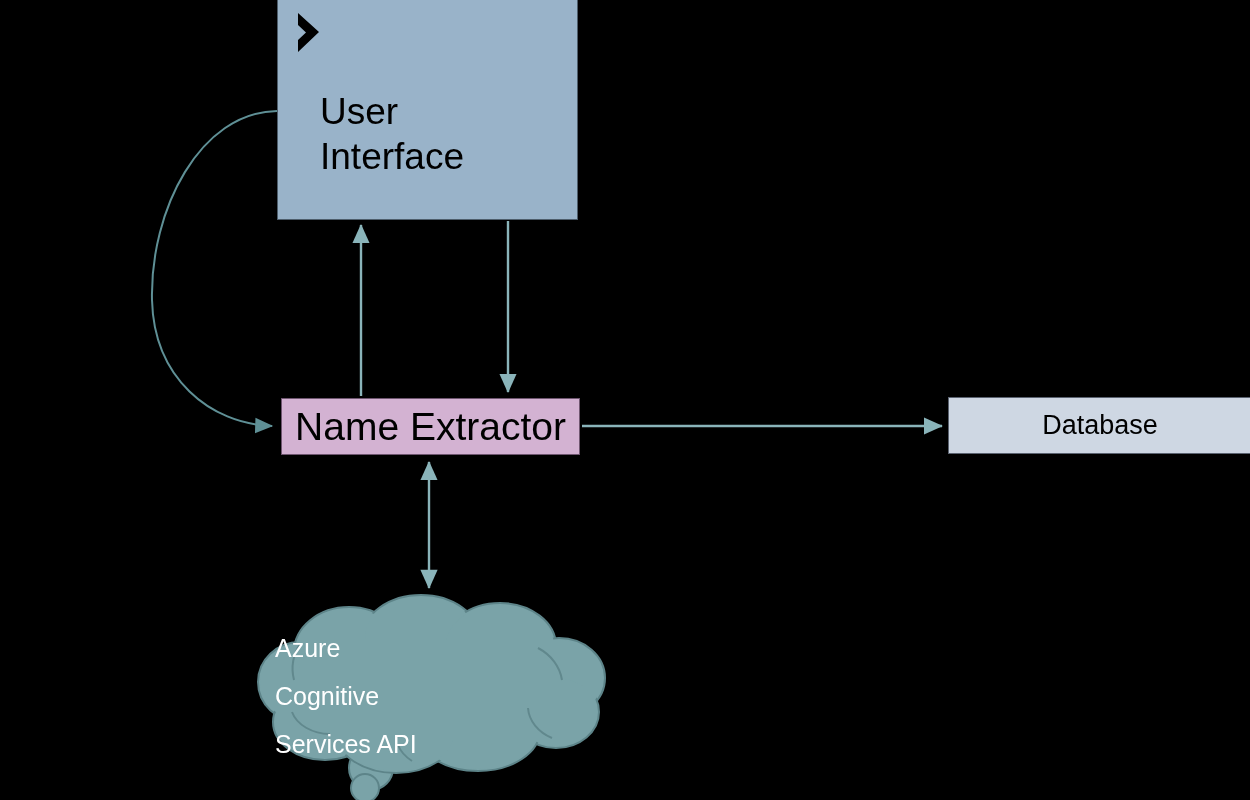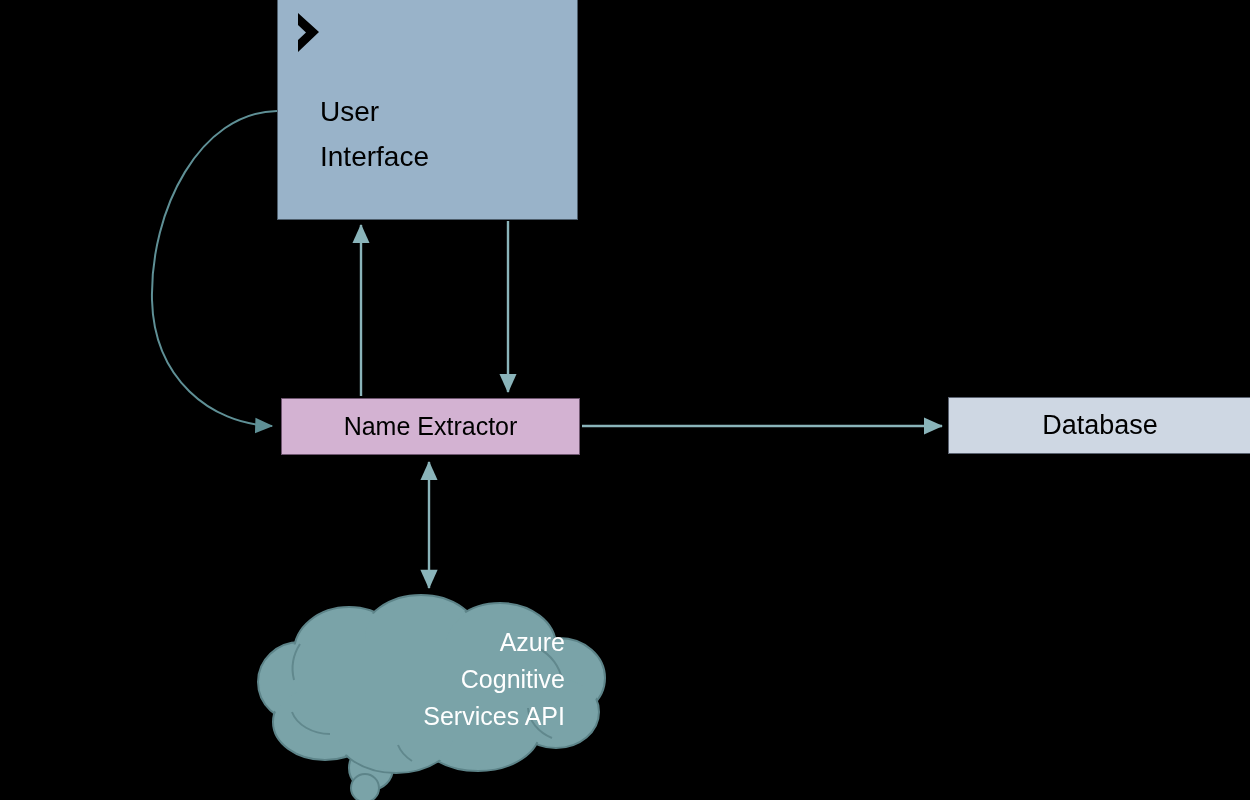--- a/index.html
+++ b/index.html
@@ -35,21 +35,21 @@
     height: 222px;
     background: #99b3c9;
     border: 1px solid #4d5d6b;
     align-items: flex-start;
     justify-content: flex-start;
   }
   #ui-label {
     position: absolute;
     left: 42px;
     top: 90px;
-    font-size: 28px;
+    font-size: 37px;
     line-height: 45px;
     color: #000000;
     white-space: pre-line;
     letter-spacing: 0px;
   }
   #ui-component-icon {
     position: absolute;
     left: 17px;
     top: 14px;
     width: 34px;
@@ -59,21 +59,21 @@
   #name-extractor-box {
     left: 281px;
     top: 398px;
     width: 299px;
     height: 57px;
     background: #d3b2d2;
     border: 1px solid #6f5670;
     justify-content: center;
   }
   #name-extractor-label {
-    font-size: 25px;
+    font-size: 39px;
     color: #000000;
     white-space: nowrap;
   }
   
   #database-box {
     left: 948px;
     top: 397px;
     width: 304px;
     height: 57px;
     background: #ced7e3;
@@ -84,23 +84,23 @@
     font-size: 27px;
     color: #000000;
     white-space: nowrap;
   }
   
   #cloud-label {
     position: absolute;
     left: 275px;
     top: 624px;
     width: 290px;
-    text-align: right;
+    text-align: left;
     font-size: 25px;
-    line-height: 37px;
+    line-height: 48px;
     color: #ffffff;
     white-space: pre-line;
     pointer-events: none;
   }
   svg { display: block; }
 </style>
 </head>
 <body>
 
 <svg id="canvas" viewBox="0 0 1250 800" width="1250" height="800">

